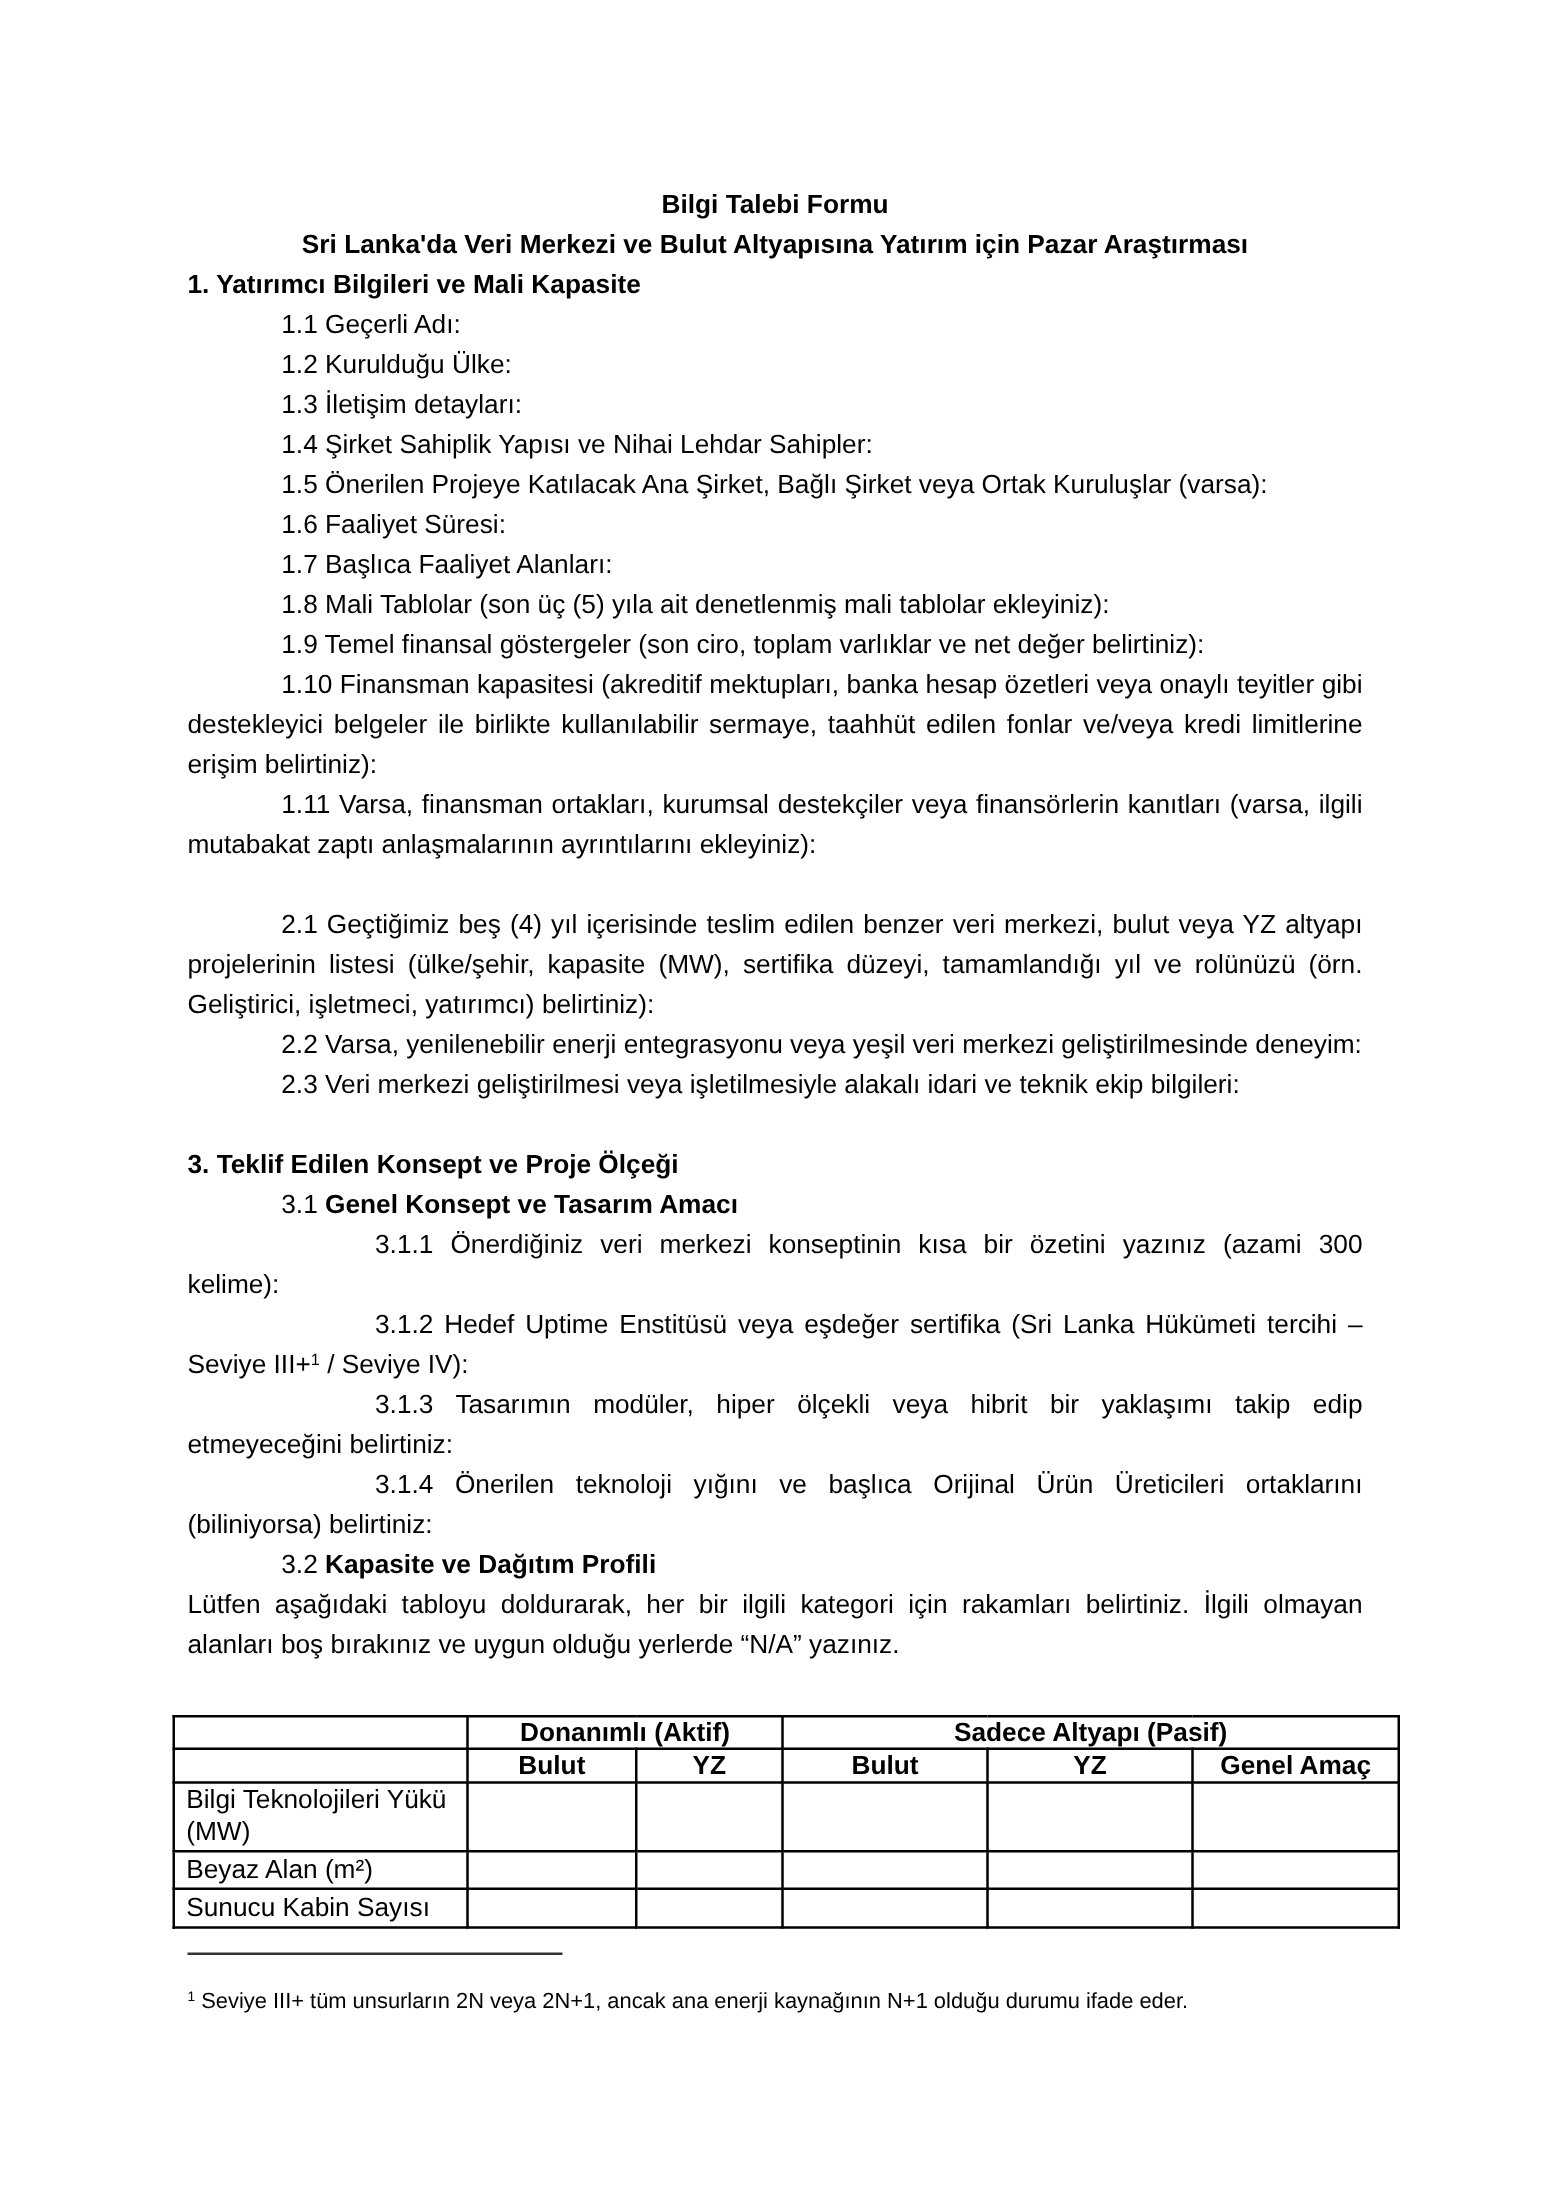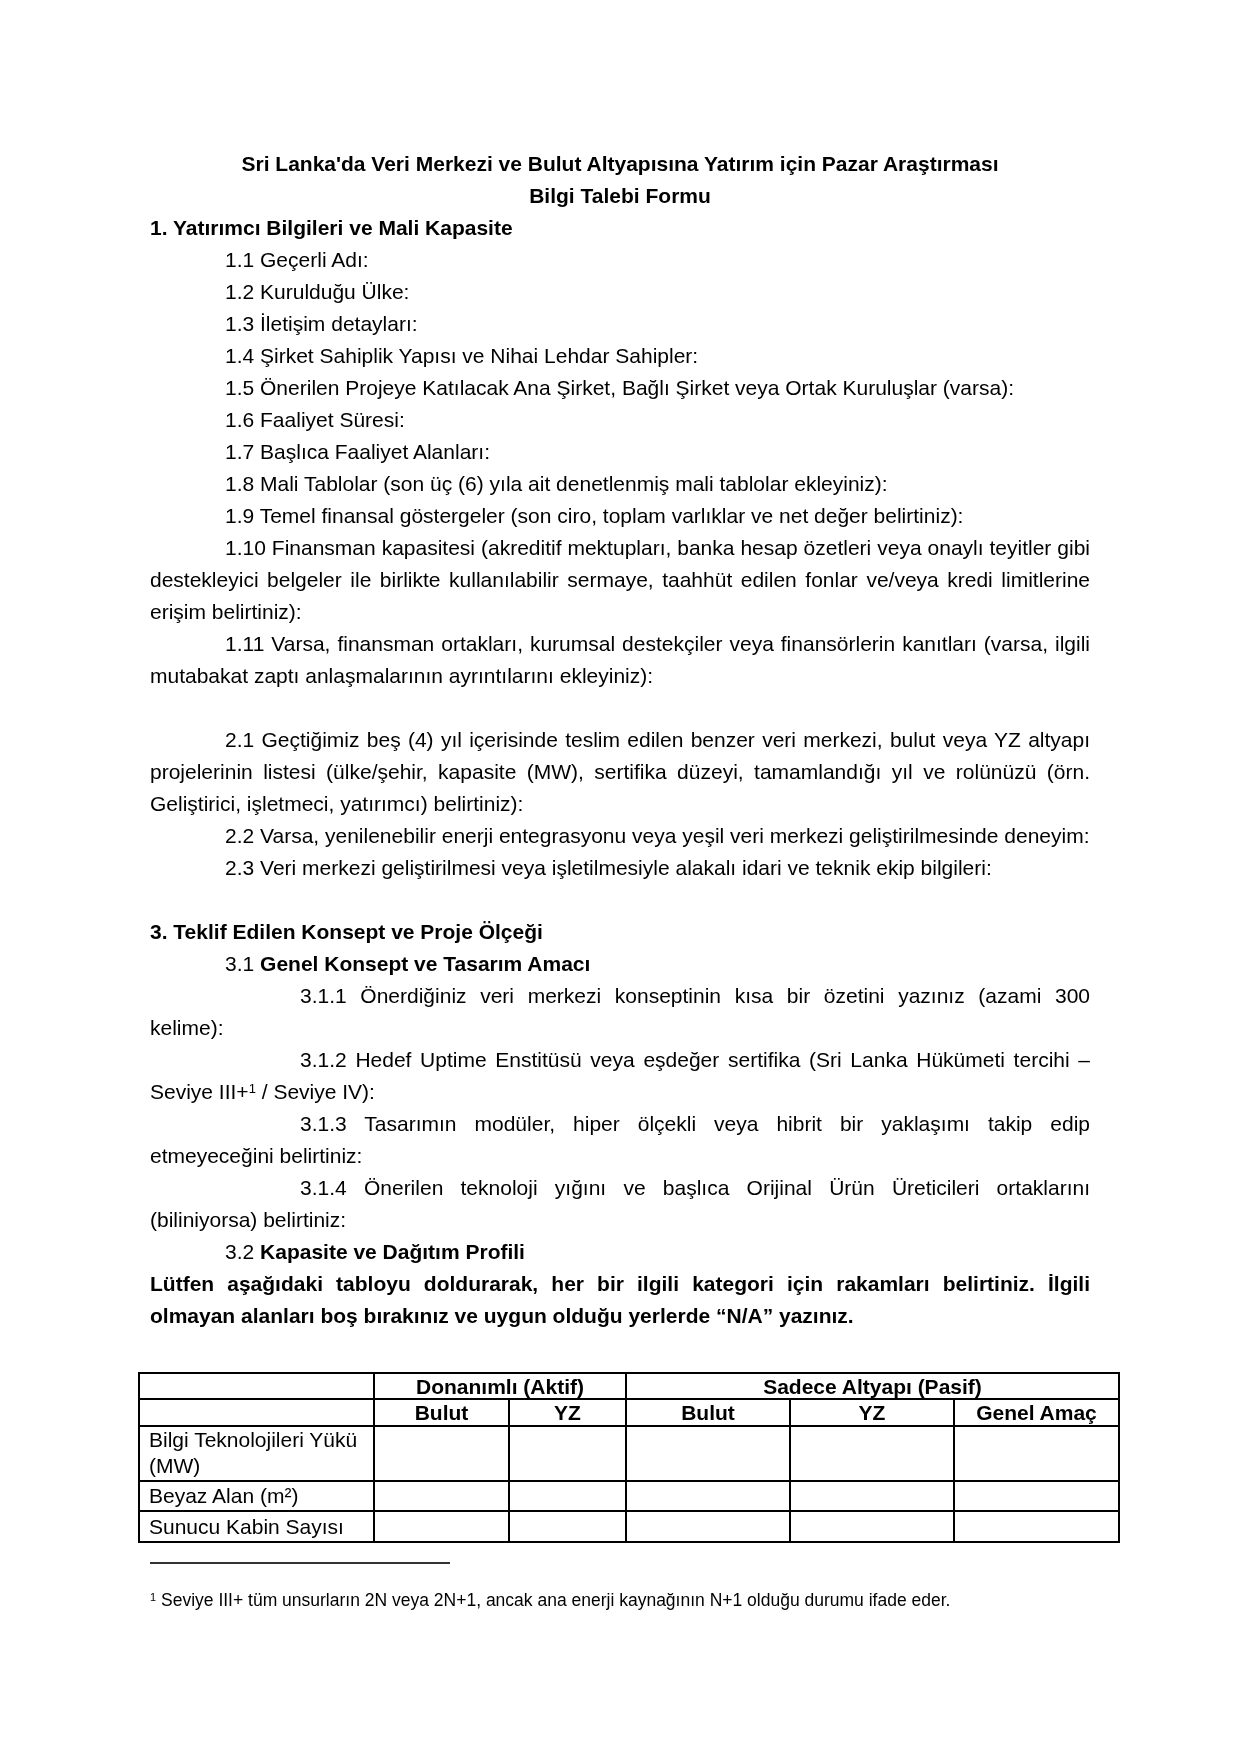--- a/index.html
+++ b/index.html
@@ -10,21 +10,21 @@
     font-family:"Liberation Sans",sans-serif;
     font-size:21px;line-height:32px;
     overflow:hidden;
   }
   .content{position:absolute;left:150px;top:148px;width:940px;}
   p{margin:0;padding:0;}
   .center{text-align:center;}
   .b{font-weight:bold;}
   .item{text-align:justify;text-indent:75px;}
   .item.lvl2{text-indent:150px;}
-  .noindent{text-align:justify;text-indent:0;font-weight:bold;}
+  .noindent{text-align:justify;text-indent:0;}
   .spacer{height:32px;}
   sup.body-sup{font-size:13px;line-height:0;vertical-align:6px;}
   
   table.cap{
     border-collapse:collapse;table-layout:fixed;
     width:980px;margin-left:-12px;margin-top:40px;
     font-size:21px;
   }
   table.cap th,table.cap td{
     border:2px solid #000;
@@ -42,32 +42,32 @@
   .footnote-sep{width:300px;height:0;border-top:2px solid #333;margin-top:19px;}
   .footnote{margin-top:24px;font-size:17.5px;line-height:24px;}
   .footnote sup{font-size:11px;line-height:0;vertical-align:5px;}
 </style>
 </head>
 <body>
 
 <div class="page">
   <div class="content">
 
+    <p class="center b">Bilgi Talebi Formu</p>
     <p class="center b">Sri Lanka'da Veri Merkezi ve Bulut Altyapısına Yatırım için Pazar Araştırması</p>
-    <p class="center b">Bilgi Talebi Formu</p>
 
     <p class="b">1. Yatırımcı Bilgileri ve Mali Kapasite</p>
     <p class="item">1.1 Geçerli Adı:</p>
     <p class="item">1.2 Kurulduğu Ülke:</p>
     <p class="item">1.3 İletişim detayları:</p>
     <p class="item">1.4 Şirket Sahiplik Yapısı ve Nihai Lehdar Sahipler:</p>
     <p class="item">1.5 Önerilen Projeye Katılacak Ana Şirket, Bağlı Şirket veya Ortak Kuruluşlar (varsa):</p>
     <p class="item">1.6 Faaliyet Süresi:</p>
     <p class="item">1.7 Başlıca Faaliyet Alanları:</p>
-    <p class="item">1.8 Mali Tablolar (son üç (6) yıla ait denetlenmiş mali tablolar ekleyiniz):</p>
+    <p class="item">1.8 Mali Tablolar (son üç (5) yıla ait denetlenmiş mali tablolar ekleyiniz):</p>
     <p class="item">1.9 Temel finansal göstergeler (son ciro, toplam varlıklar ve net değer belirtiniz):</p>
     <p class="item">1.10 Finansman kapasitesi (akreditif mektupları, banka hesap özetleri veya onaylı teyitler gibi destekleyici belgeler ile birlikte kullanılabilir sermaye, taahhüt edilen fonlar ve/veya kredi limitlerine erişim belirtiniz):</p>
     <p class="item">1.11 Varsa, finansman ortakları, kurumsal destekçiler veya finansörlerin kanıtları (varsa, ilgili mutabakat zaptı anlaşmalarının ayrıntılarını ekleyiniz):</p>
 
     <div class="spacer"></div>
 
     <p class="item">2.1 Geçtiğimiz beş (4) yıl içerisinde teslim edilen benzer veri merkezi, bulut veya YZ altyapı projelerinin listesi (ülke/şehir, kapasite (MW), sertifika düzeyi, tamamlandığı yıl ve rolünüzü (örn. Geliştirici, işletmeci, yatırımcı)  belirtiniz):</p>
     <p class="item">2.2 Varsa, yenilenebilir enerji entegrasyonu veya yeşil veri merkezi geliştirilmesinde deneyim:</p>
     <p class="item">2.3 Veri merkezi geliştirilmesi veya işletilmesiyle alakalı idari ve teknik ekip bilgileri:</p>
 

